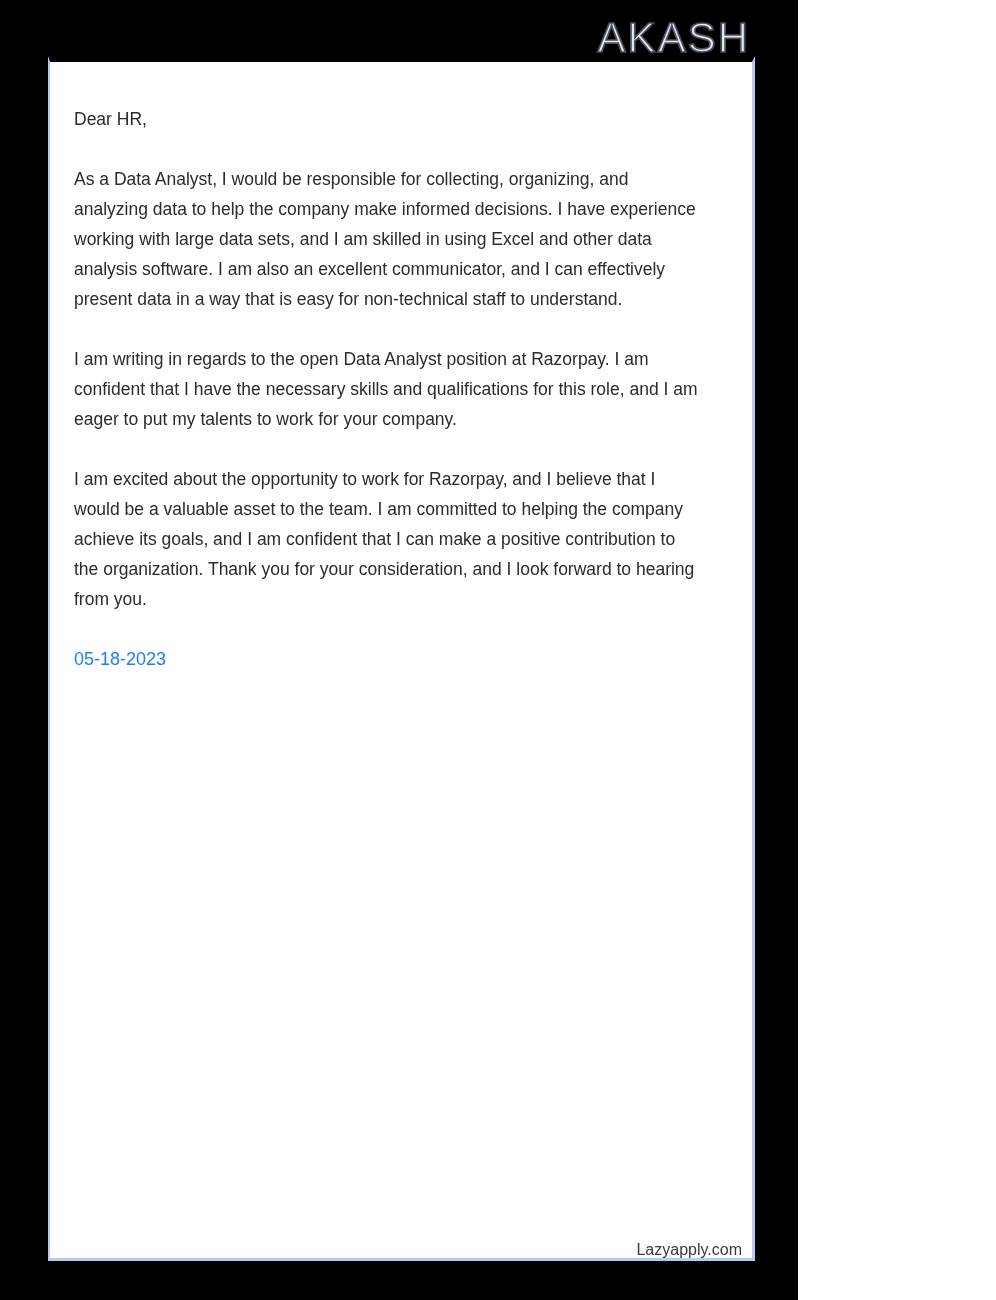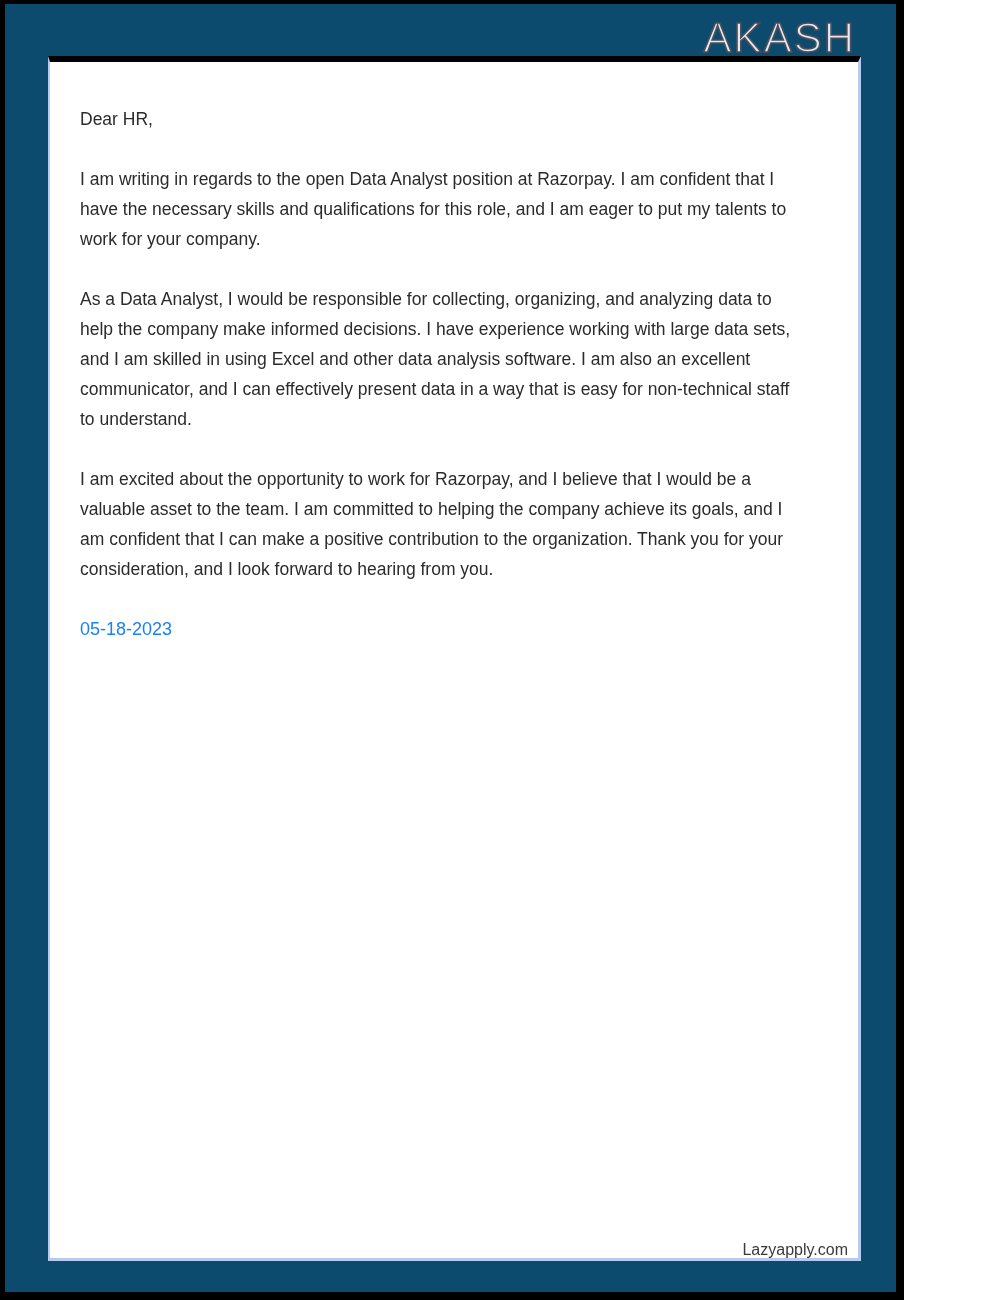--- a/index.html
+++ b/index.html
@@ -4,23 +4,23 @@
 <style>
   * { box-sizing: border-box; }
   html, body { margin: 0; padding: 0; }
   body {
     width: 996px;
     height: 1300px;
     font-family: "Liberation Sans", "DejaVu Sans", sans-serif;
     overflow: hidden;
   }
   .page {
-    width: 904px;
+    width: 798px;
     height: 1300px;
-    background: #0c4a6e;
+    background: #000000;
     border-top: 4px solid #000;
     border-left: 5px solid #000;
     border-right: 8px solid #000;
     border-bottom: 8px solid #000;
   }
   .header {
     height: 52px;
     display: flex;
     justify-content: flex-end;
     align-items: flex-end;
@@ -38,21 +38,21 @@
   .document {
     margin-left: 43px;
     margin-right: 35px;
     height: 1205px;
     background: #ffffff;
     border-top: 6px solid #000;
     border-left: 2px solid #b6cbf2;
     border-right: 3px solid #b6cbf2;
     border-bottom: 3px solid #b6cbf2;
     position: relative;
-    padding: 42px 53px 0 30px;
+    padding: 42px 53px 0 24px;
   }
   .letter-body {
     color: #2b2b2b;
     font-size: 17.5px;
     line-height: 30px;
   }
   .letter-body p { margin: 0 0 30px 0; }
   .greeting { margin-bottom: 30px; }
   .date-link {
     display: inline-block;
@@ -76,21 +76,21 @@
 <body>
 
 <div class="page">
   <div class="header">
     <div class="brand">AKASH</div>
   </div>
 
   <div class="document">
     <div class="letter-body">
       <p class="greeting">Dear HR,</p>
+      <p>As a Data Analyst, I would be responsible for collecting, organizing, and analyzing data to help the company make informed decisions. I have experience working with large data sets, and I am skilled in using Excel and other data analysis software. I am also an excellent communicator, and I can effectively present data in a way that is easy for non-technical staff to understand.</p>
       <p>I am writing in regards to the open Data Analyst position at Razorpay. I am confident that I have the necessary skills and qualifications for this role, and I am eager to put my talents to work for your company.</p>
-      <p>As a Data Analyst, I would be responsible for collecting, organizing, and analyzing data to help the company make informed decisions. I have experience working with large data sets, and I am skilled in using Excel and other data analysis software. I am also an excellent communicator, and I can effectively present data in a way that is easy for non-technical staff to understand.</p>
       <p>I am excited about the opportunity to work for Razorpay, and I believe that I would be a valuable asset to the team. I am committed to helping the company achieve its goals, and I am confident that I can make a positive contribution to the organization. Thank you for your consideration, and I look forward to hearing from you.</p>
       <a class="date-link">05-18-2023</a>
     </div>
 
     <div class="watermark">Lazyapply.com</div>
   </div>
 </div>
 
 </body></html>

